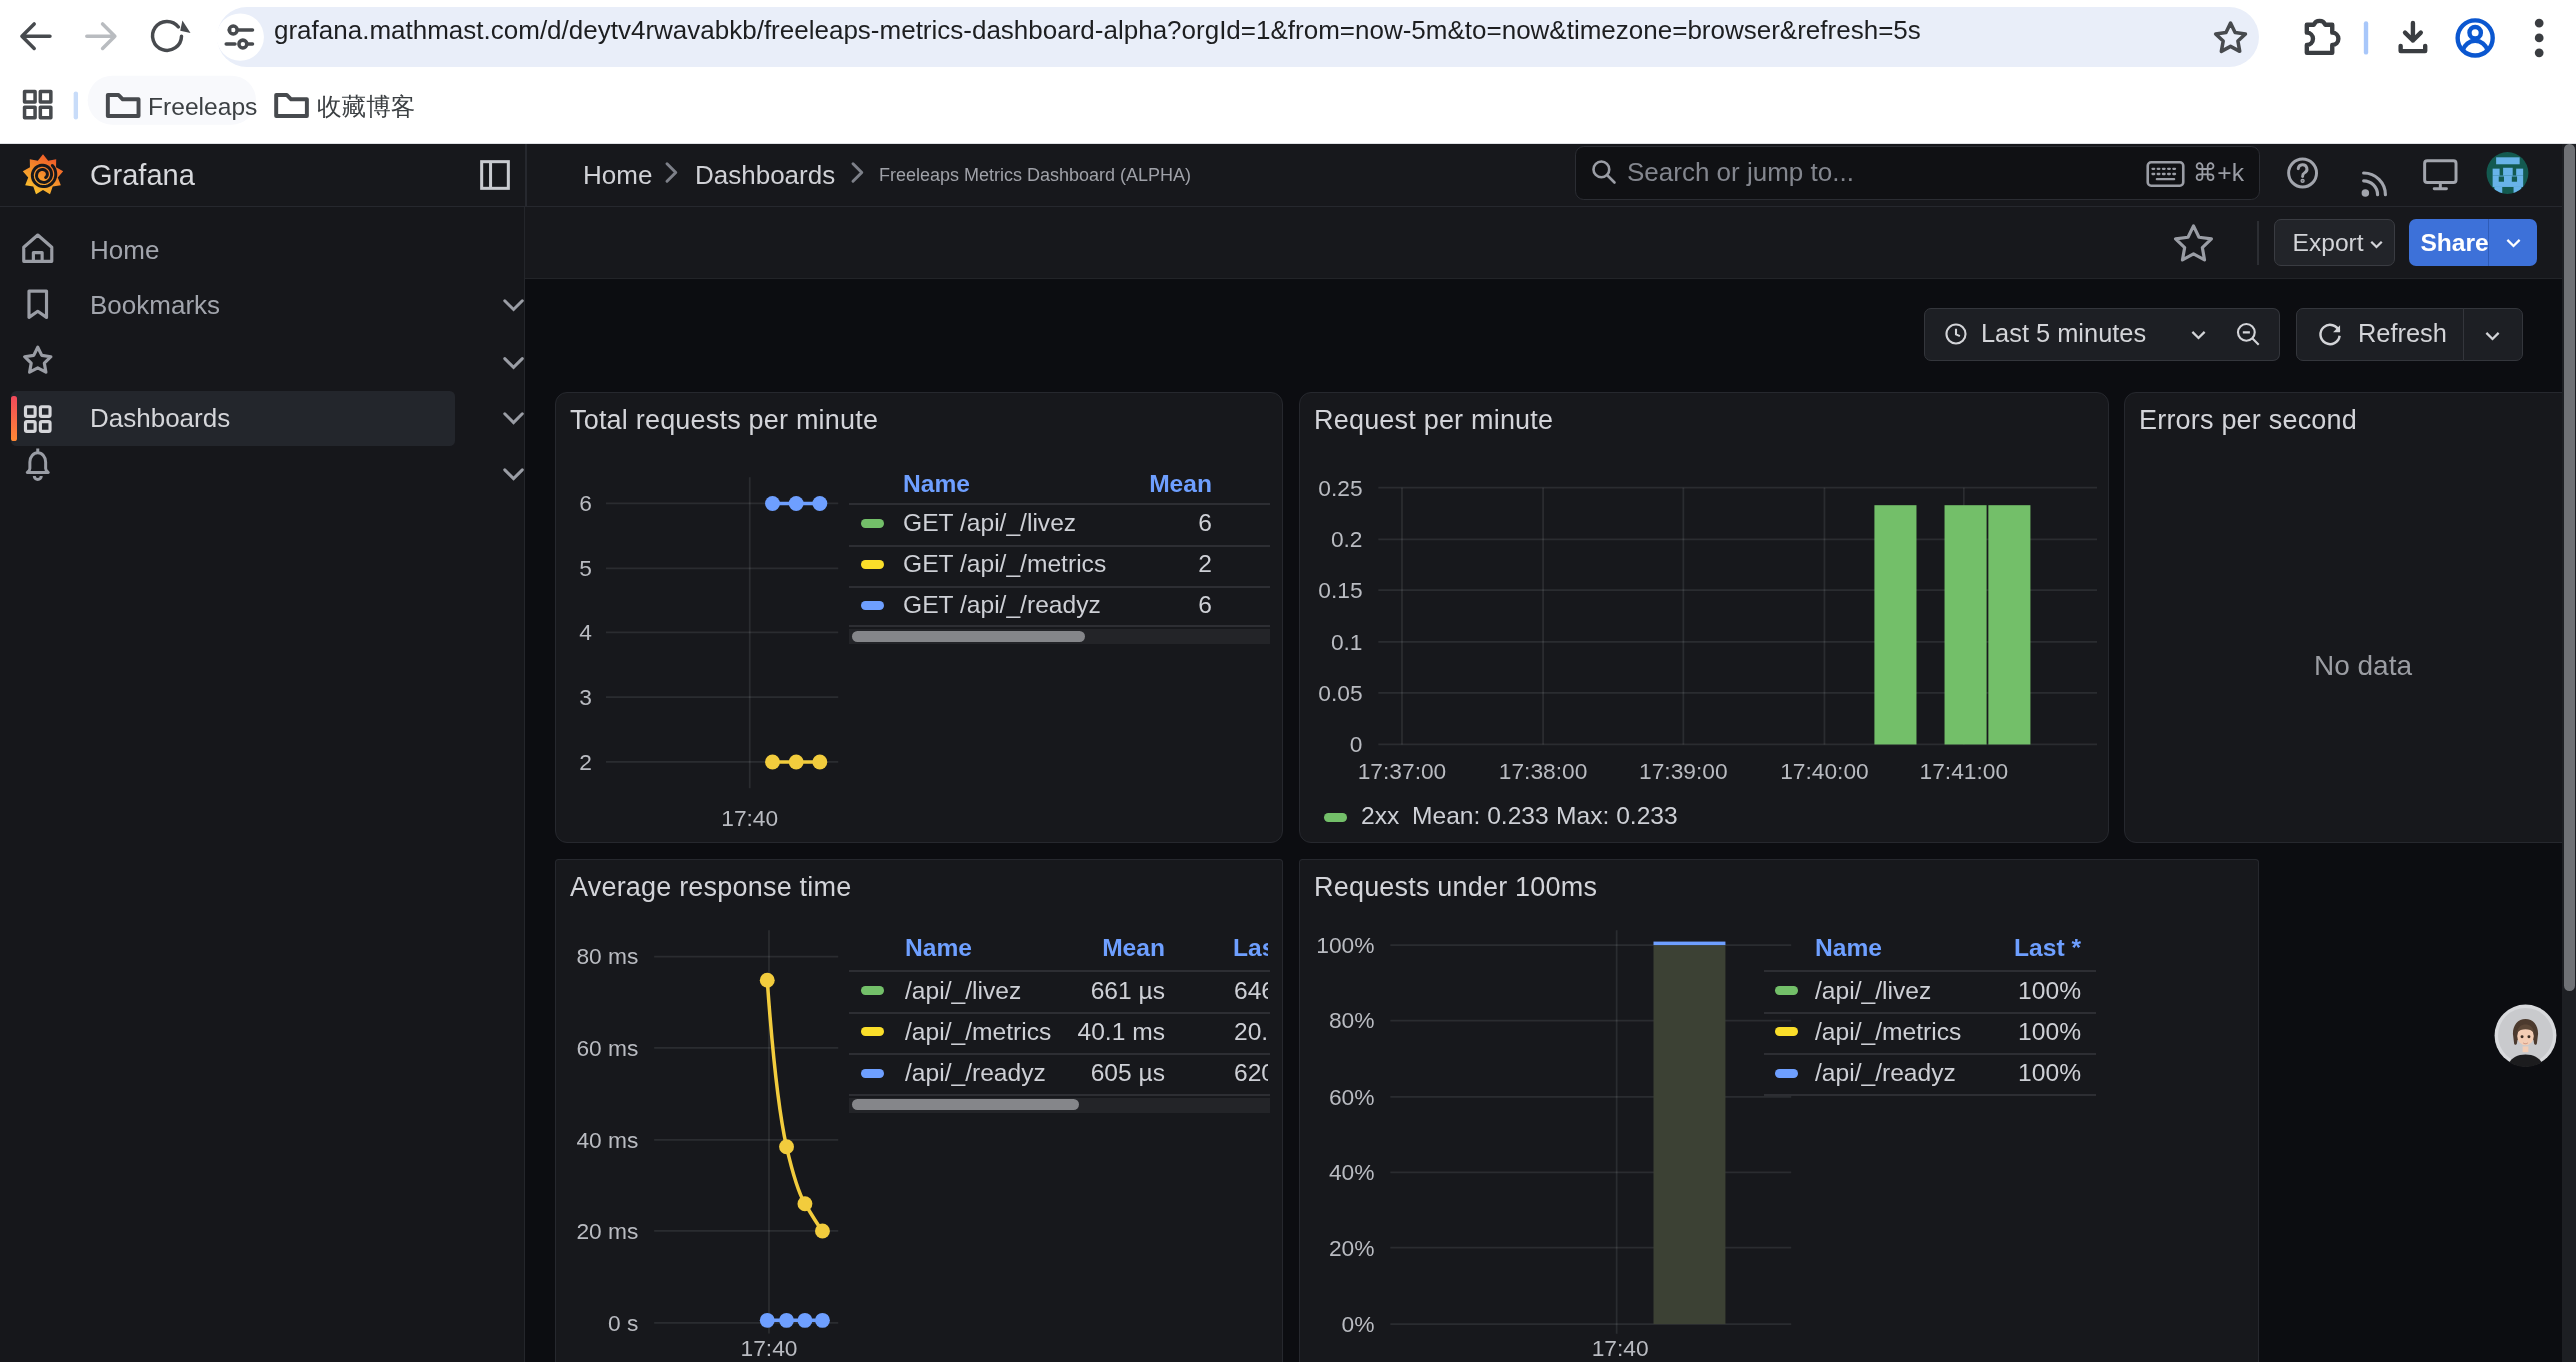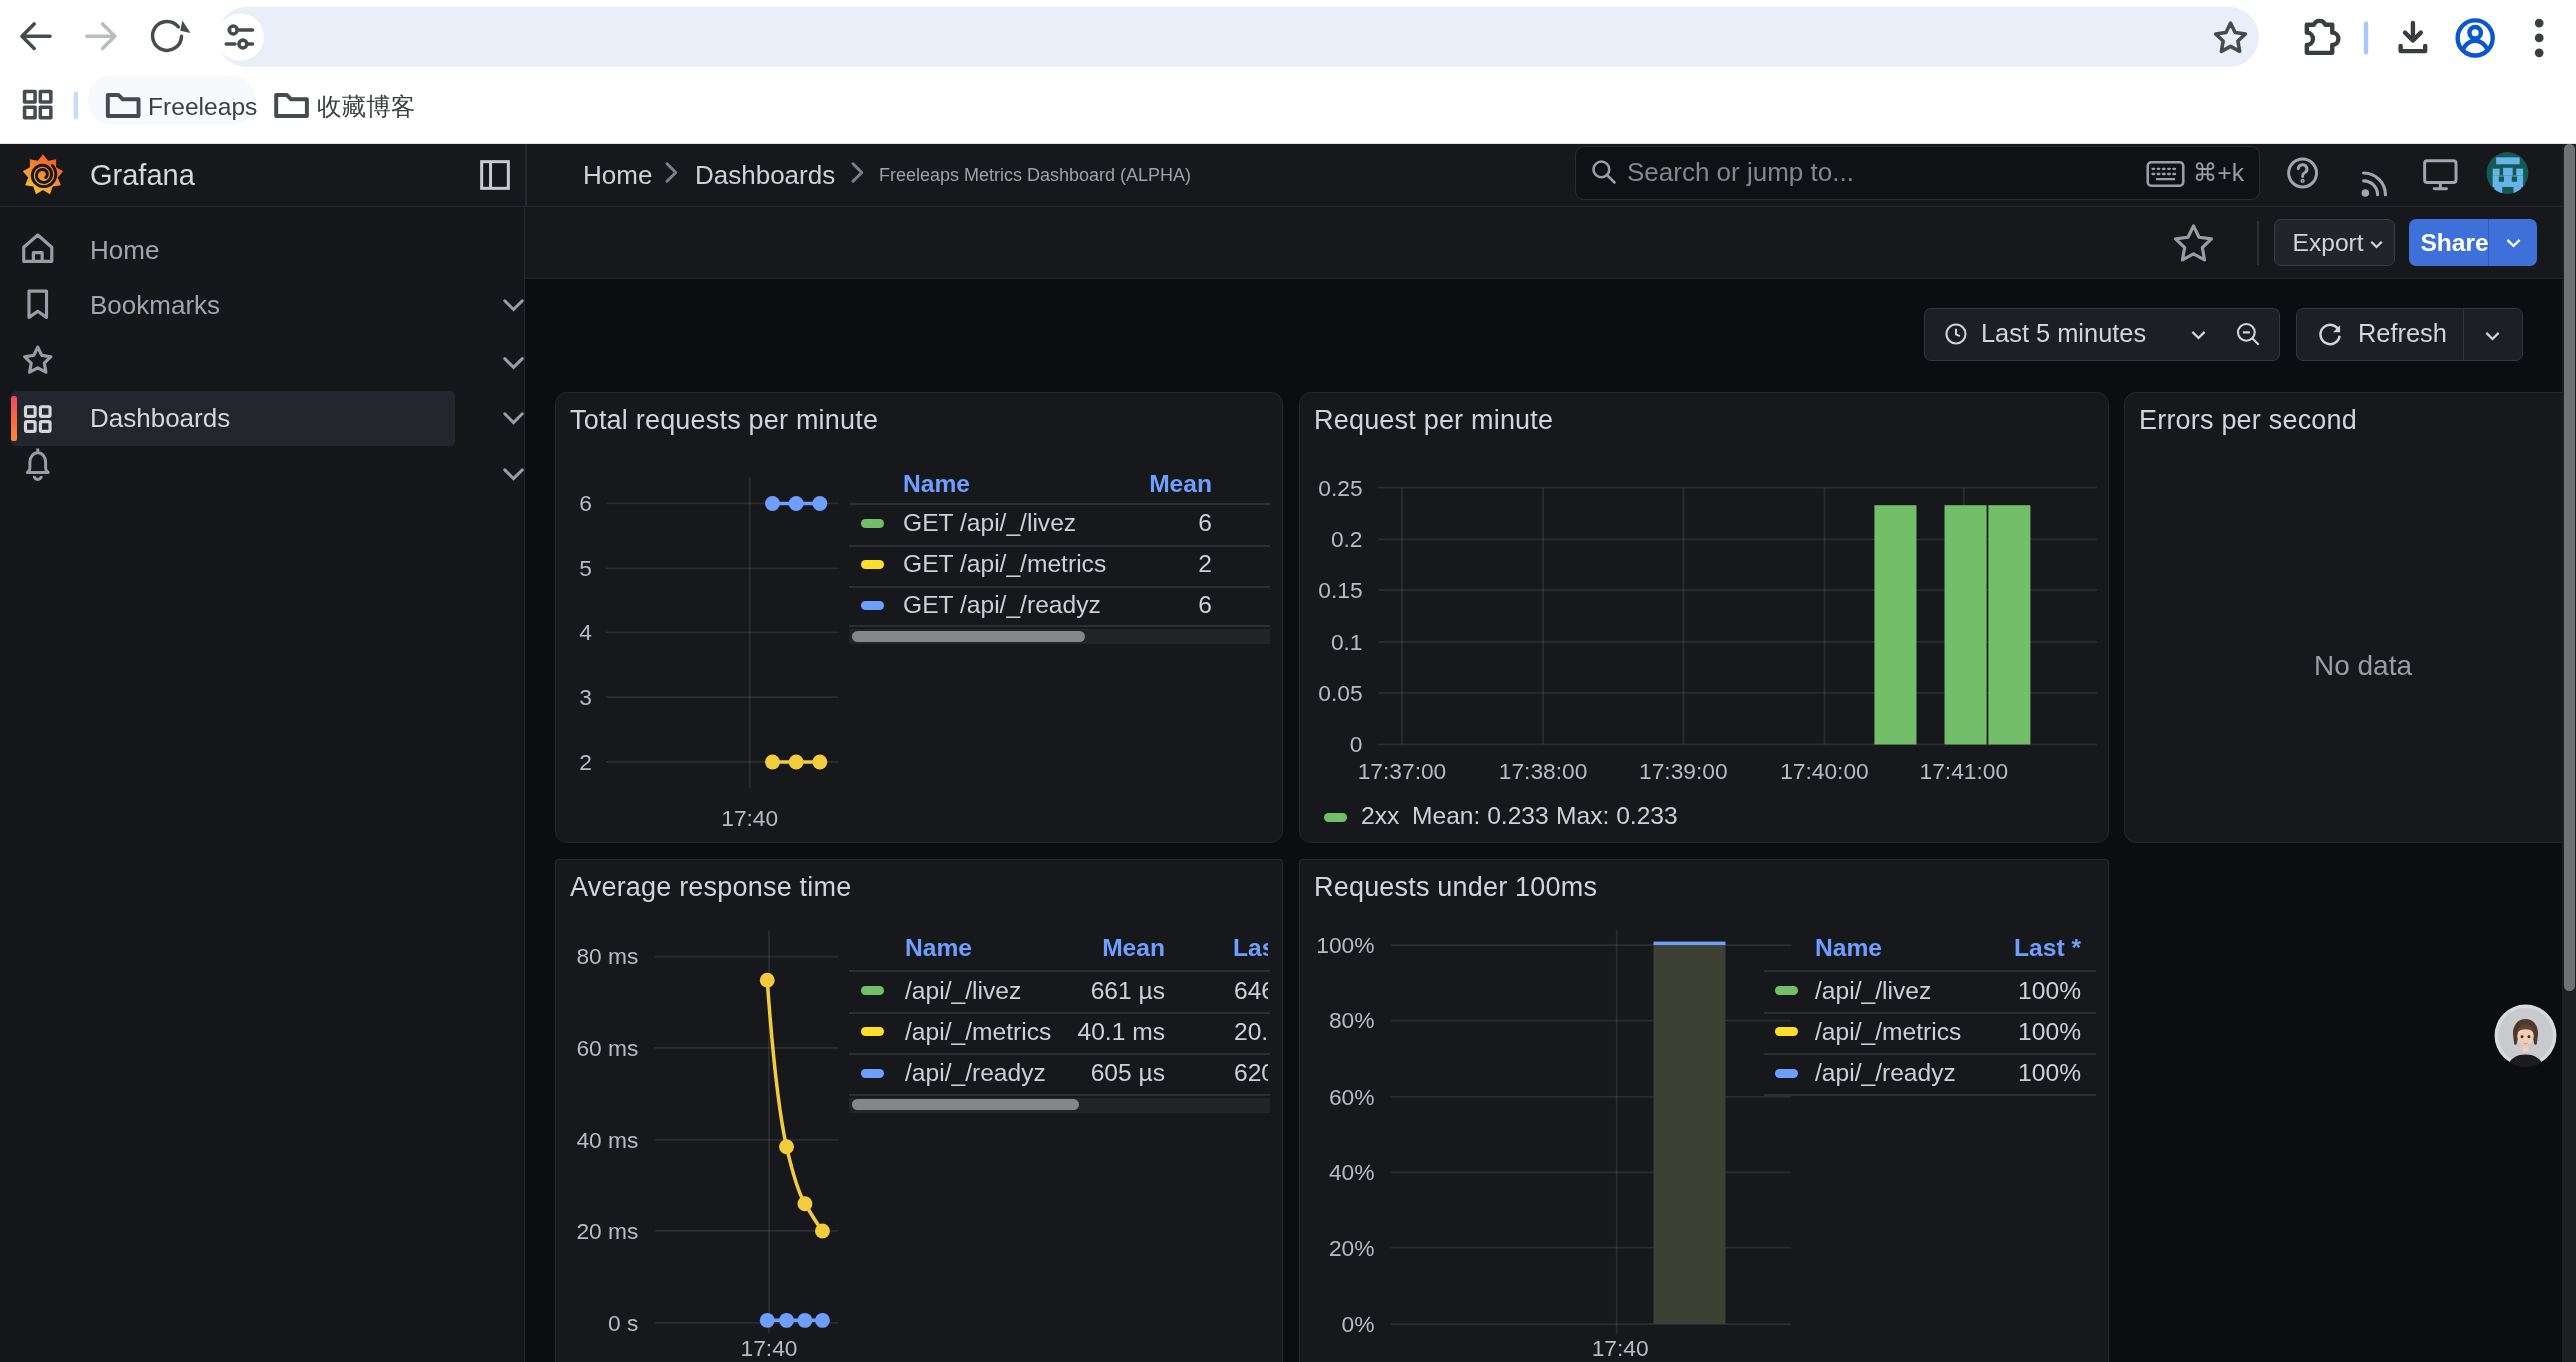--- a/index.html
+++ b/index.html
@@ -27,20 +27,21 @@
   .pill { position:absolute; width:23px; height:8.8px; border-radius:4.4px; }
   .btn { position:absolute; background:#1d1f24; border:1.8px solid #34363c; color:#d3d4d8; font-size:25.4px;padding-left:16px; }
 </style>
 </head>
 <body>
 <div id="root" style="position:relative;width:2576px;height:1363px;">
 
   <div class="abs" id="toolbar"></div>
   <div class="abs" id="bookbar"></div>
   <div class="abs" id="urlpill"></div>
+  <div class="abs urltext">grafana.mathmast.com/d/deytv4rwavabkb/freeleaps-metrics-dashboard-alpha?orgId=1&amp;from=now-5m&amp;to=now&amp;timezone=browser&amp;refresh=5s</div>
   <svg class="abs" id="chromeicons" width="2576" height="139" viewBox="0 0 2938 158">
     <g fill="none" stroke="#474a4e" stroke-width="4" stroke-linecap="round">
       <path d="M25 41h32 M25 41l14 -14 M25 41l14 14"></path>
       <path d="M99 41h32 M131 41l-14 -14 M131 41l-14 14" stroke="#b9bcc0"></path>
       <path d="M203.5 30.5a16.5 16.5 0 1 0 3.5 10.5"></path>
     </g>
     <circle cx="274" cy="42" r="27" fill="#ffffff"></circle>
     <path d="M207 23 L207 35 L219 35 Z" fill="#474a4e" transform="rotate(12 207 28)"></path>
     <g fill="none" stroke="#474a4e" stroke-width="4" stroke-linecap="round">
       <path d="M262 34h-0.5 M272 34h16 M258 50h10 M282 50h6"></path>
@@ -391,21 +392,21 @@
     <div class="abs legtxt" style="left:349px;top:158px;">/api/_/metrics</div>
     <div class="abs legtxt" style="left:349px;top:158px;width:260px;text-align:right;">40.1 ms</div>
     <div class="abs legtxt" style="left:678px;top:158px;width:34px;overflow:hidden;">20.5 r</div>
     <div class="pill" style="left:305px;top:209px;background:#6e9fff;"></div>
     <div class="abs legtxt" style="left:349px;top:199px;">/api/_/readyz</div>
     <div class="abs legtxt" style="left:349px;top:199px;width:260px;text-align:right;">605 µs</div>
     <div class="abs legtxt" style="left:678px;top:199px;width:34px;overflow:hidden;">620</div>
     <div class="abs" style="left:293px;top:238px;width:421px;height:15px;background:#232428;"></div>
     <div class="abs" style="left:296px;top:239px;width:227px;height:11.4px;border-radius:6.1px;background:#85868a;"></div>
   </div>
-  <div class="abs panel" id="p5" style="left:1299px;top:859px;width:810px;height:503px;border-bottom:none;border-radius:3.5px 3.5px 0 0;">
+  <div class="abs panel" id="p5" style="left:1299px;top:859px;width:960px;height:503px;border-bottom:none;border-radius:3.5px 3.5px 0 0;">
     <div class="ptitle">Requests under 100ms</div>
     <svg style="position:absolute;left:0;top:0;" width="807" height="500" viewBox="0 0 920 570">
       <g stroke="rgba(245,250,255,0.09)" stroke-width="2">
         <line x1="103" y1="97" x2="560" y2="97"></line>
         <line x1="103" y1="183" x2="560" y2="183"></line>
         <line x1="103" y1="270" x2="560" y2="270"></line>
         <line x1="103" y1="356" x2="560" y2="356"></line>
         <line x1="103" y1="442" x2="560" y2="442"></line>
         <line x1="103" y1="529" x2="560" y2="529"></line>
         <line x1="361" y1="80" x2="361" y2="540"></line>

